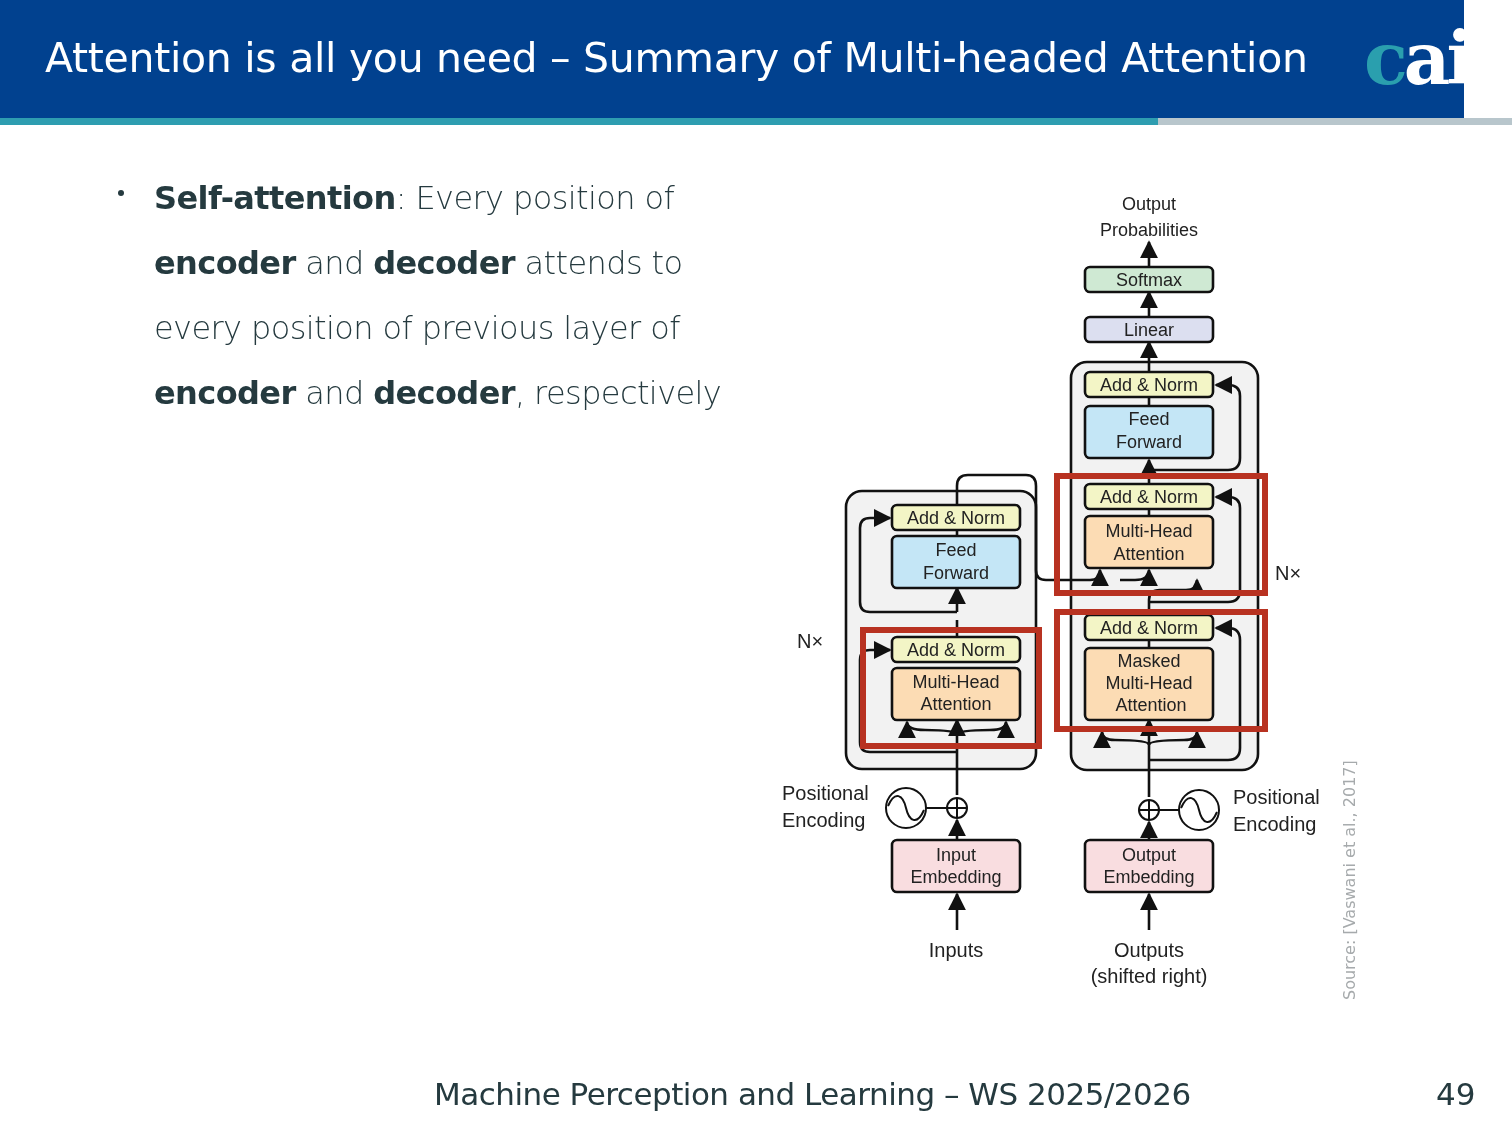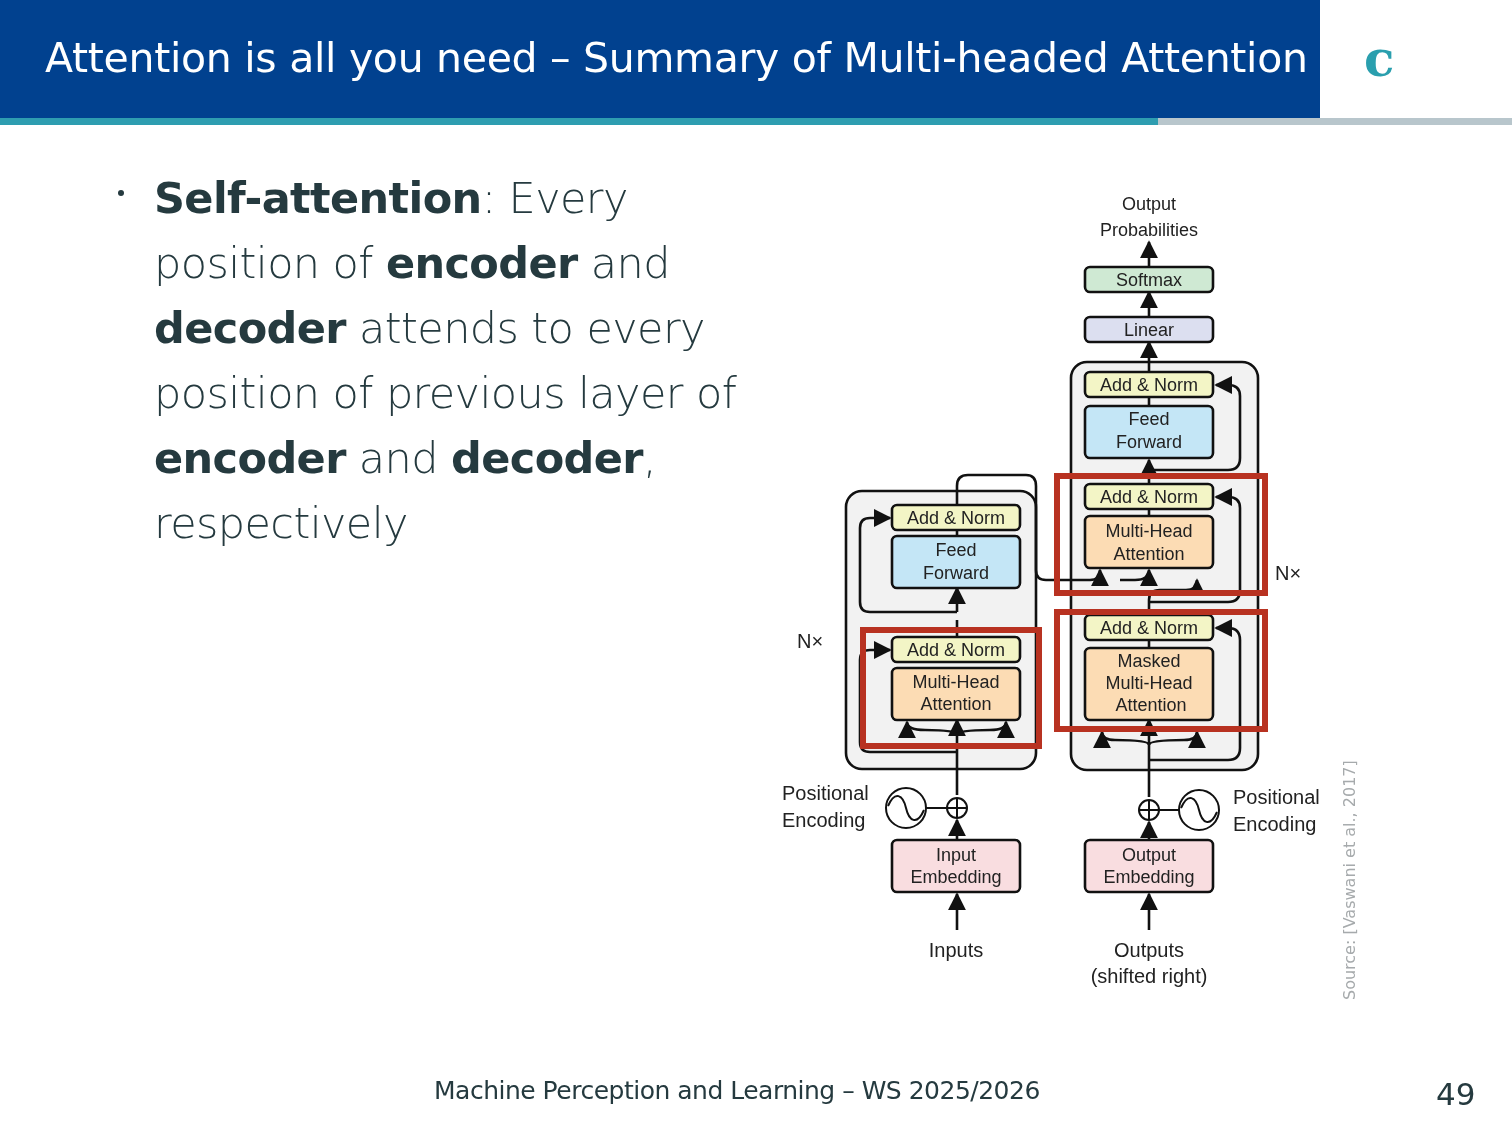--- a/index.html
+++ b/index.html
@@ -1,37 +1,37 @@
 <!DOCTYPE html>
 <html><head>
 <meta charset="utf-8">
 <style>
   html, body { margin:0; padding:0; }
   body { width:1512px; height:1134px; background:#ffffff; position:relative; overflow:hidden;
          font-family:"DejaVu Sans", sans-serif; }
-  .header { position:absolute; left:0; top:0; width:1320px; height:118px; background:#01418f; }
+  .header { position:absolute; left:0; top:0; width:1464px; height:118px; background:#01418f; }
   .header-title { position:absolute; left:45px; top:34px; color:#ffffff; font-size:41px;
                   font-family:"DejaVu Sans", sans-serif; letter-spacing:-0.3px; white-space:nowrap; }
   .logo { position:absolute; left:1364px; top:22px; font-family:"DejaVu Serif", serif; font-weight:bold;
-          font-size:50px; line-height:74px; letter-spacing:-4px; }
+          font-size:72px; line-height:74px; letter-spacing:-4px; }
   .logo .c { color:#2a9fae; }
   .logo .ai { color:#ffffff; }
   .rule-teal { position:absolute; left:0; top:118px; width:1158px; height:7px; background:#2e9db0; }
   .rule-grey { position:absolute; left:1158px; top:118px; width:354px; height:7px; background:#b8c6cc; }
 
   .bullet-area { position:absolute; left:110px; top:166px; width:660px; color:#253a3f; }
   .bullet-dot { position:absolute; left:8px; top:24px; width:6px; height:6px; border-radius:50%; background:#253a3f; }
-  .bullet-text { position:absolute; left:44px; top:0; width:620px; font-size:43px; line-height:65px;
+  .bullet-text { position:absolute; left:44px; top:0; width:620px; font-size:32px; line-height:65px;
                  font-family:"DejaVu Sans", sans-serif; font-weight:200; letter-spacing:-0.6px; }
   .bullet-text b { font-weight:bold; font-weight:600; }
 
   .source { position:absolute; left:1340px; top:1000px; transform-origin:0 0; transform:rotate(-90deg);
             color:#a6aaac; font-size:16px; white-space:nowrap; font-family:"DejaVu Sans", sans-serif; }
 
-  .footer { position:absolute; left:434px; top:1076px; font-size:25px; color:#253a3f; white-space:nowrap;
+  .footer { position:absolute; left:434px; top:1076px; font-size:31px; color:#253a3f; white-space:nowrap;
             font-family:"DejaVu Sans", sans-serif; font-weight:normal; letter-spacing:-0.5px; }
   .page-num { position:absolute; left:1436px; top:1076px; font-size:31px; color:#253a3f;
               font-family:"DejaVu Sans", sans-serif;text-align:right; }
 
   svg text { font-family:"Liberation Sans", sans-serif; fill:#222; }
 </style>
 </head>
 <body>
 
 <div class="header">

